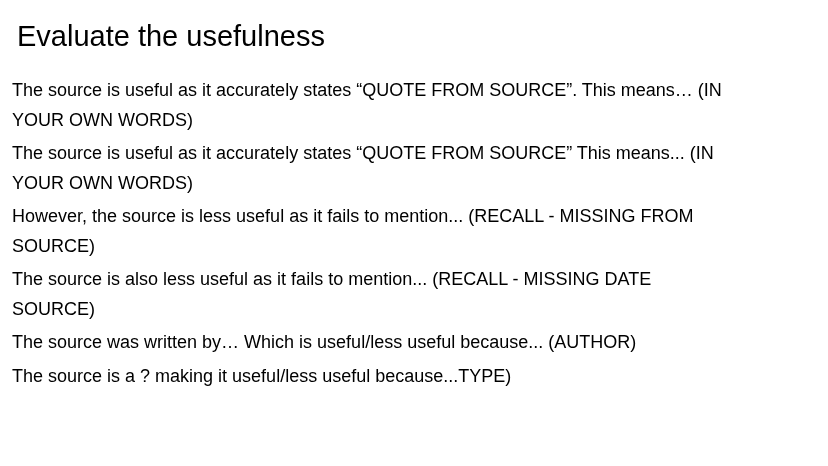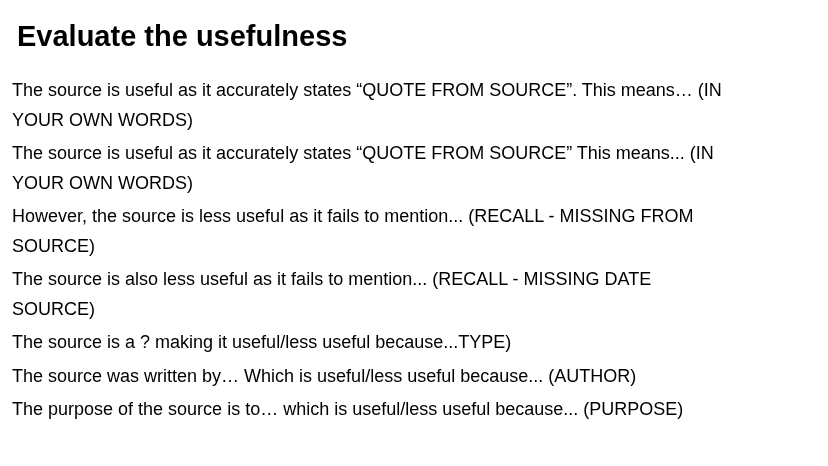--- a/index.html
+++ b/index.html
@@ -17,21 +17,21 @@
   .slide {
     width: 828px;
     height: 466px;
     position: relative;
     background: #ffffff;
   }
   .slide-title {
     margin: 0;
     padding: 20px 0 0 17px;
     font-size: 29px;
-    font-weight: 700;
+    font-weight: 400;
     line-height: 1.15;
     color: #000000;
   }
   .paragraph-list {
     margin-top: 23px;
     padding-left: 8px;
     padding-right: 6px;
     font-size: 18px;
     line-height: 29.5px;
   }
@@ -48,17 +48,16 @@
   <h1 class="slide-title">Evaluate the usefulness</h1>
   <div class="paragraph-list">
       <p>The source is useful as it accurately states “QUOTE FROM SOURCE”. This means… (IN
 YOUR OWN WORDS)</p>
       <p>The source is useful as it accurately states “QUOTE FROM SOURCE” This means... (IN
 YOUR OWN WORDS)</p>
       <p>However, the source is less useful as it fails to mention... (RECALL - MISSING FROM
 SOURCE)</p>
       <p>The source is also less useful as it fails to mention... (RECALL - MISSING DATE
 SOURCE)</p>
+      <p>The source was written by… Which is useful/less useful because... (AUTHOR)</p>
       <p>The source is a ? making it useful/less useful because...TYPE)</p>
-      <p>The source was written by… Which is useful/less useful because... (AUTHOR)</p>
-      <p>The purpose of the source is to… which is useful/less useful because... (PURPOSE)</p>
     </div>
 </div>
 
 </body></html>

